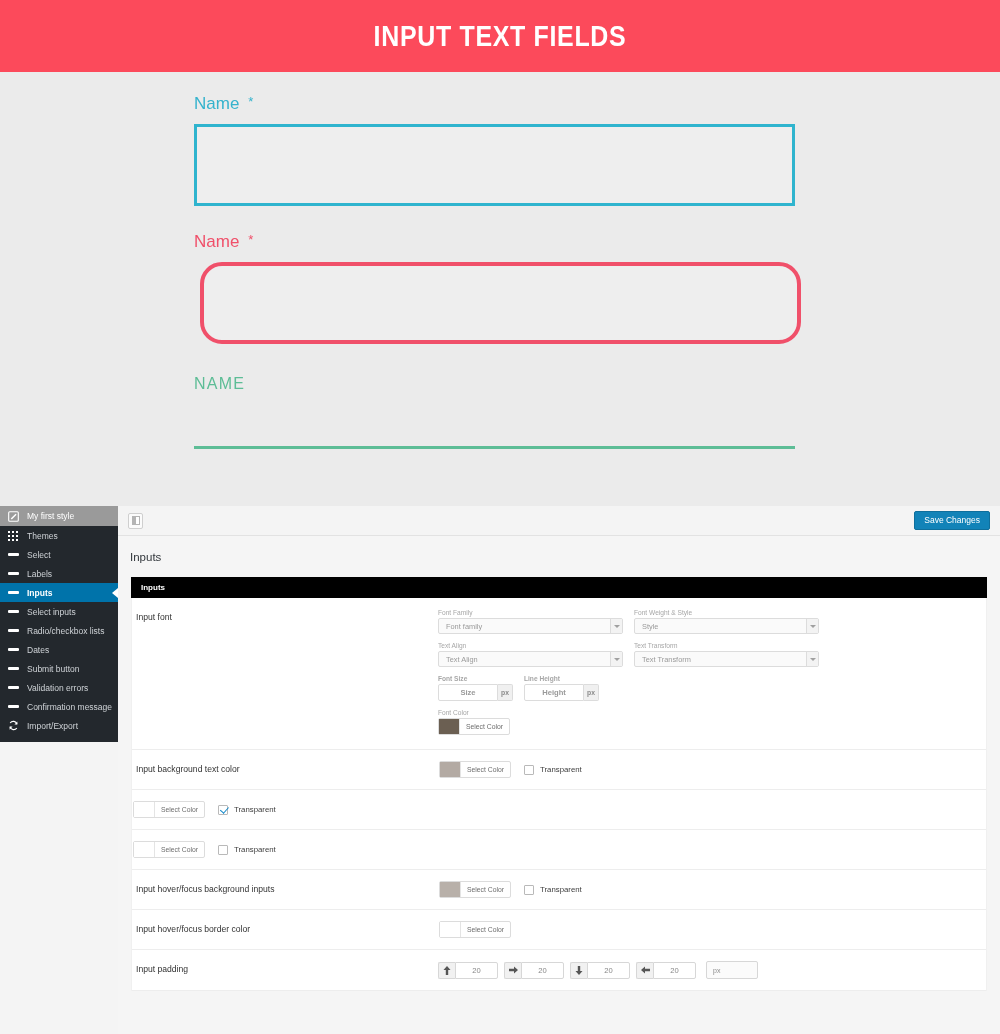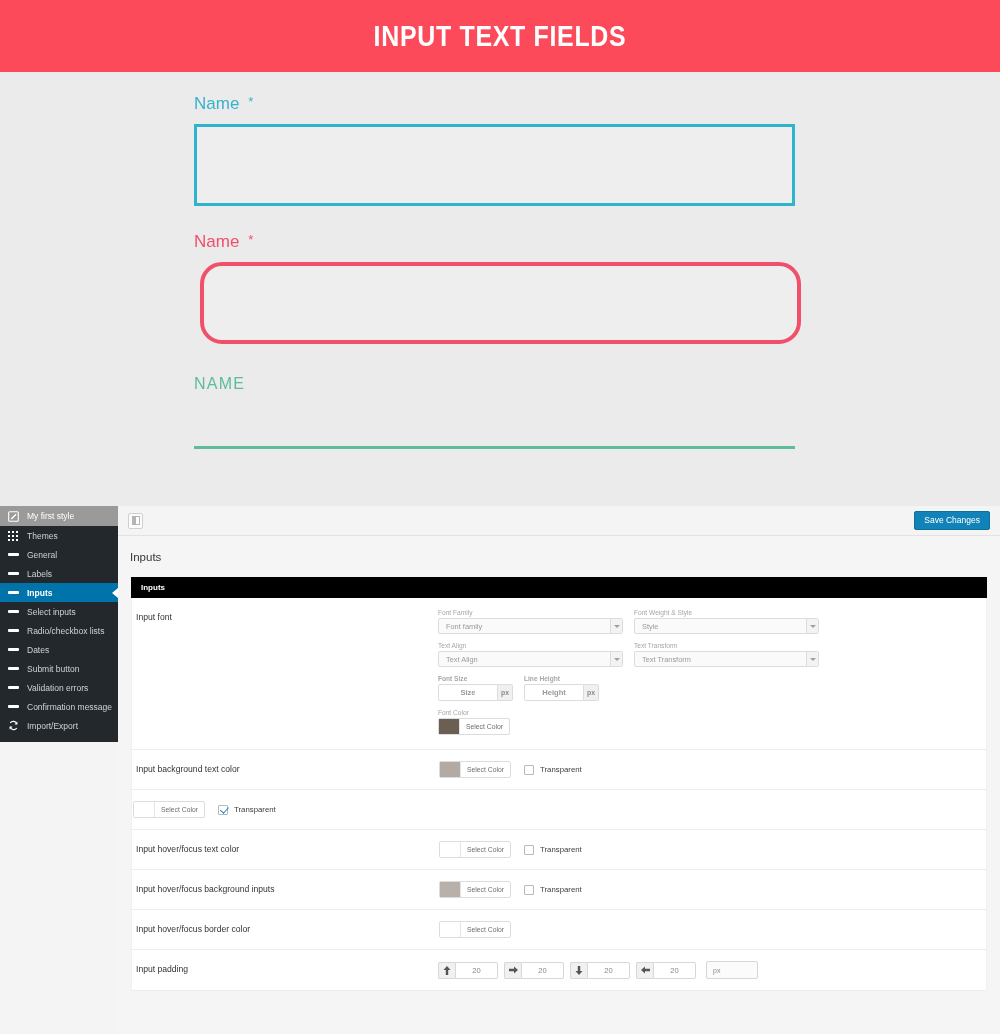--- a/index.html
+++ b/index.html
@@ -390,21 +390,21 @@
             </g>
           </svg>
       </span>
       <span>Themes</span>
     </div>
 
     <div class="side-item">
       <span class="side-ico">
           <i class="ico-dash"></i>
         </span>
-      <span>General</span>
+      <span>Select</span>
     </div>
 
     <div class="side-item">
       <span class="side-ico">
           <i class="ico-dash"></i>
         </span>
       <span>Labels</span>
     </div>
 
     <div class="side-item active">
@@ -572,21 +572,20 @@
             <span class="swatch-txt">Select Color</span>
           </div>
           <div class="chk-wrap">
             <span class="chk checked"></span>
             <span class="chk-label">Transparent</span>
           </div>
         </div>
       </div>
 
       <div class="row">
-        <div class="row-label">Input hover/focus text color</div>
         <div class="row-ctrl colorrow">
           <div class="swatch-btn">
             <span class="swatch" style="background:#ffffff"></span>
             <span class="swatch-txt">Select Color</span>
           </div>
           <div class="chk-wrap">
             <span class="chk"></span>
             <span class="chk-label">Transparent</span>
           </div>
         </div>

